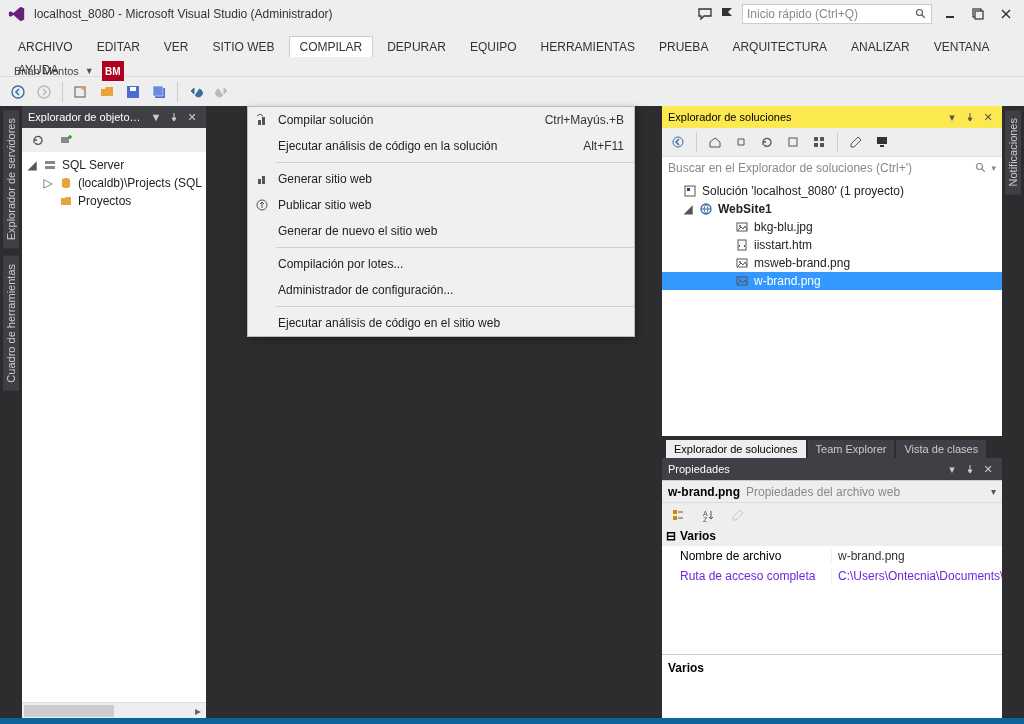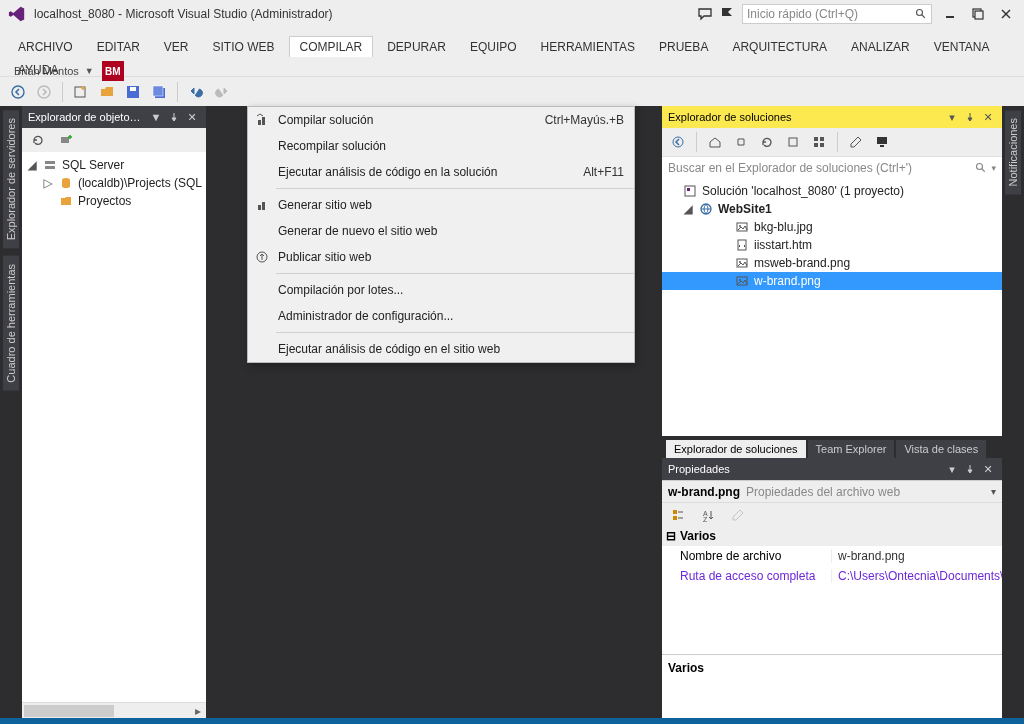--- a/index.html
+++ b/index.html
@@ -485,54 +485,49 @@
             <rect x="3" y="7" width="3" height="5" fill="#555"></rect>
             <rect x="7" y="4" width="3" height="8" fill="#555"></rect>
             <path d="M2 3l3-2 3 2" fill="none" stroke="#555"></path>
           </svg>
         </span>
         <span class="lb">Compilar solución</span>
         <span class="sc">Ctrl+Mayús.+B</span>
       </div>
       <div class="dd-row">
         <span class="ic"></span>
-        <span class="lb">Recompilar solución</span>
-        <span class="sc"></span>
-      </div>
-      <div class="dd-row">
-        <span class="ic"></span>
         <span class="lb">Ejecutar análisis de código en la solución</span>
         <span class="sc">Alt+F11</span>
       </div>
       <div class="dd-sep"></div>
       <div class="dd-row">
         <span class="ic">
           <svg width="14" height="14">
             <rect x="3" y="7" width="3" height="5" fill="#555"></rect>
             <rect x="7" y="4" width="3" height="8" fill="#555"></rect>
           </svg>
         </span>
         <span class="lb">Generar sitio web</span>
+        <span class="sc"></span>
+      </div>
+      <div class="dd-row">
+        <span class="ic">
+          <svg width="14" height="14">
+            <circle cx="7" cy="7" r="5" fill="none" stroke="#555"></circle>
+            <path d="M7 4v6M5 6l2-2 2 2" fill="none" stroke="#555"></path>
+          </svg>
+        </span>
+        <span class="lb">Publicar sitio web</span>
         <span class="sc"></span>
       </div>
       <div class="dd-row">
         <span class="ic"></span>
         <span class="lb">Generar de nuevo el sitio web</span>
         <span class="sc"></span>
       </div>
-      <div class="dd-row">
-        <span class="ic">
-          <svg width="14" height="14">
-            <circle cx="7" cy="7" r="5" fill="none" stroke="#555"></circle>
-            <path d="M7 4v6M5 6l2-2 2 2" fill="none" stroke="#555"></path>
-          </svg>
-        </span>
-        <span class="lb">Publicar sitio web</span>
-        <span class="sc"></span>
-      </div>
       <div class="dd-sep"></div>
       <div class="dd-row">
         <span class="ic"></span>
         <span class="lb">Compilación por lotes...</span>
         <span class="sc"></span>
       </div>
       <div class="dd-row">
         <span class="ic"></span>
         <span class="lb">Administrador de configuración...</span>
         <span class="sc"></span>

